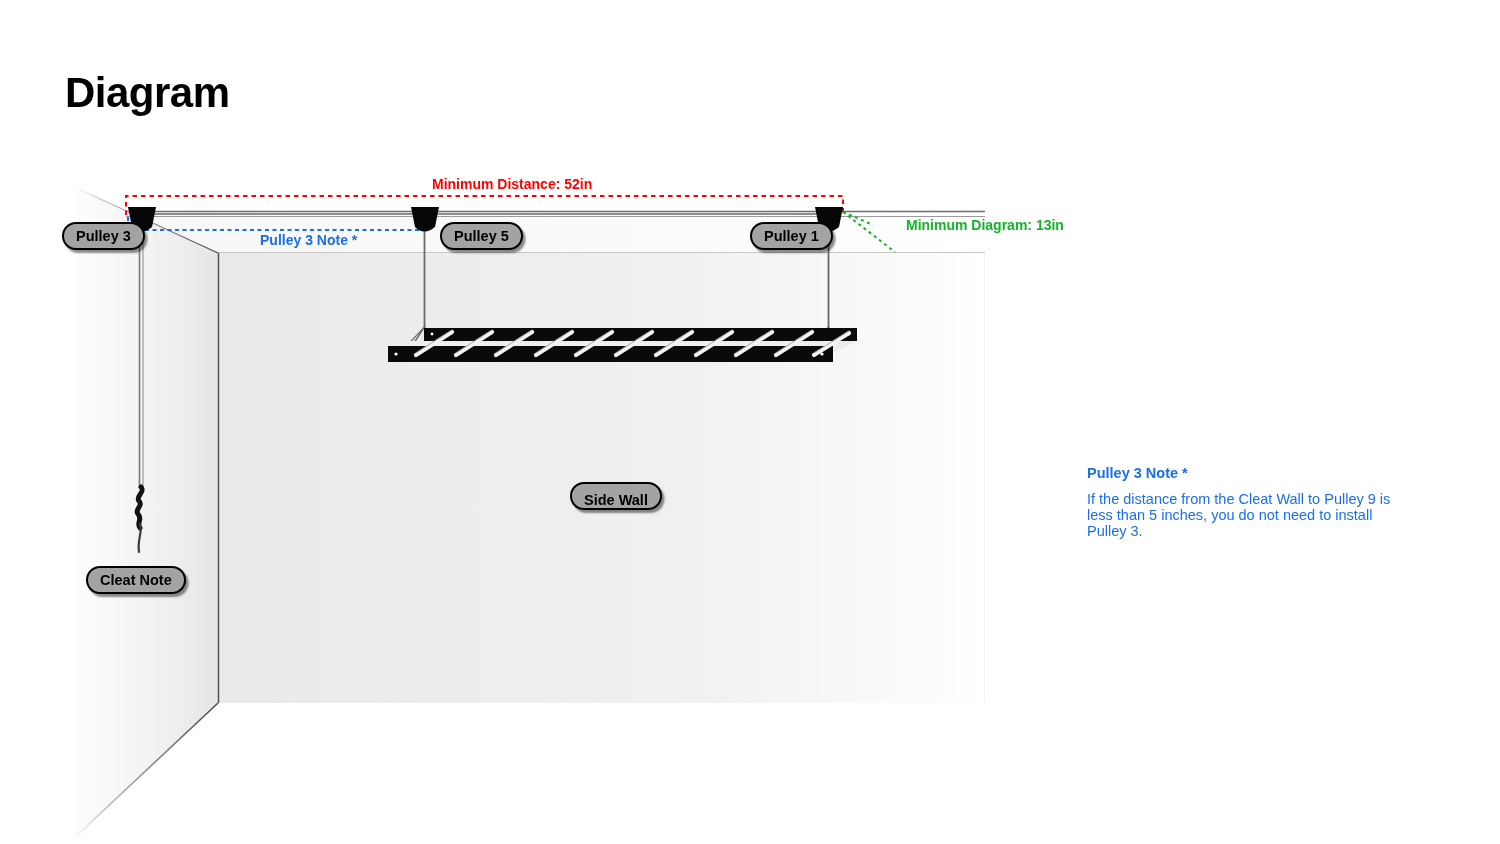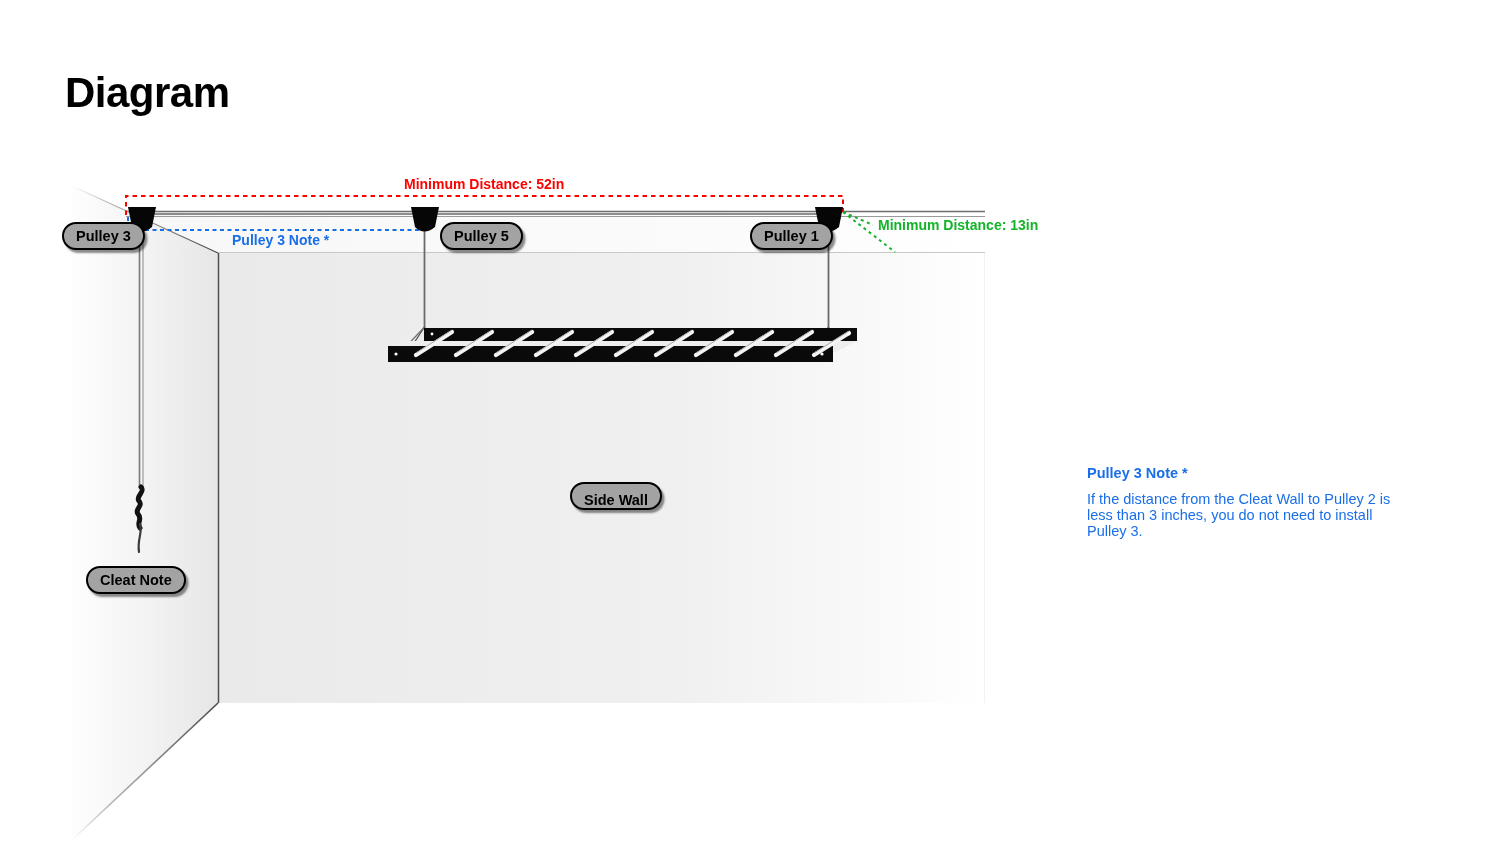--- a/index.html
+++ b/index.html
@@ -72,20 +72,21 @@
     white-space: nowrap;
     padding: 0 12px;
     height: 28px;
     box-sizing: border-box;
   }
   .dim-label {
     position: absolute;
     font-size: 14px;
     font-weight: bold;
     white-space: nowrap;
+    margin-left: 28px;
   }
   #lbl-min52 { left: 404px; top: 176px; color: #ff0000; }
   #lbl-min13 { left: 878px; top: 217px; color: #12b428; }
   #lbl-p3note { left: 232px; top: 232px; color: #1a6fe8; font-size: 14px; font-weight: bold; }
 </style>
 </head>
 <body>
 
 <div id="page">
 
@@ -254,22 +255,22 @@
   <div class="pill" style="left:86px; top:566px;">
     <span>Cleat Note</span>
   </div>
 
   <div class="pill" style="left:570px; top:482px;align-items:flex-end;">
     <span>Side Wall</span>
   </div>
 
   <div class="dim-label" id="lbl-min52">Minimum Distance: 52in</div>
 
-  <div class="dim-label" id="lbl-min13">Minimum Distance: 13in</div>
+  <div class="dim-label" id="lbl-min13">Minimum Diagram: 13in</div>
 
   <div class="dim-label" id="lbl-p3note">Pulley 3 Note *</div>
 
   <div class="note-block">
     <div class="note-title">Pulley 3 Note *</div>
-    <div class="note-body">If the distance from the Cleat Wall to Pulley 2 is less than 3 inches, you do not need to install Pulley 3.</div>
+    <div class="note-body">If the distance from the Cleat Wall to Pulley 9 is less than 5 inches, you do not need to install Pulley 3.</div>
   </div>
 
 </div>
 
 </body></html>

